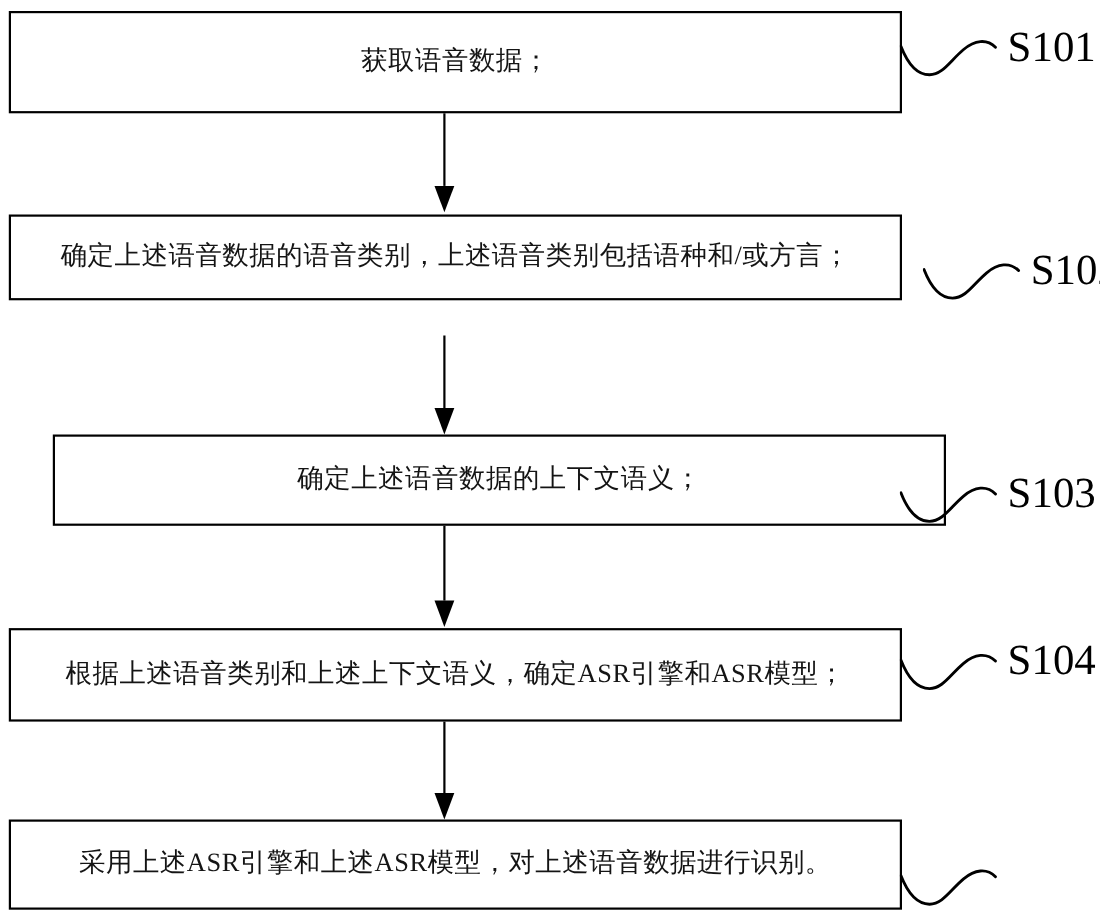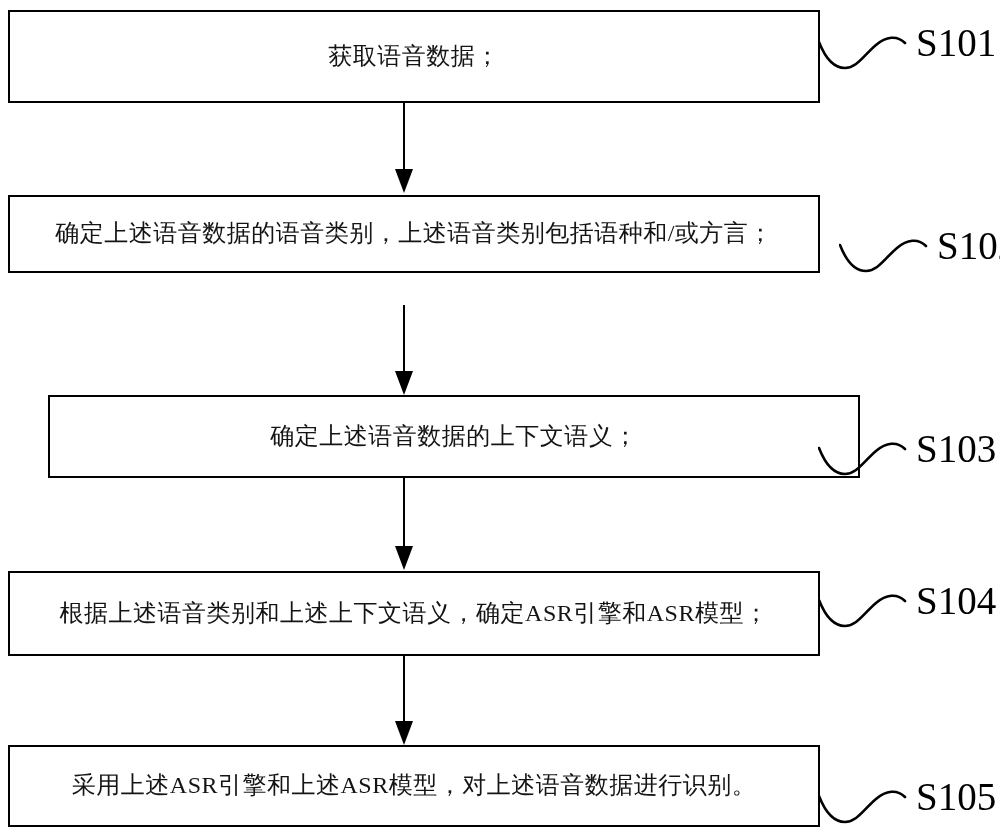--- a/index.html
+++ b/index.html
@@ -135,16 +135,15 @@
     <svg class="squiggle" width="92" height="56" viewBox="0 0 92 56">
       <path d="M 1 26 C 8 44, 16 52, 27 52 C 39 52, 46 39, 58 29 C 68 20.5, 79 19, 87 27" fill="none" stroke="#000000" stroke-width="2.6" stroke-linecap="round"></path>
     </svg>
     <div class="step-id">S104</div>
   </div>
 
   <div class="connector conn-s105">
     <svg class="squiggle" width="92" height="56" viewBox="0 0 92 56">
       <path d="M 1 26 C 8 44, 16 52, 27 52 C 39 52, 46 39, 58 29 C 68 20.5, 79 19, 87 27" fill="none" stroke="#000000" stroke-width="2.6" stroke-linecap="round"></path>
     </svg>
-    <div class="step-id">S105</div>
   </div>
 
 </div>
 
 </body></html>

